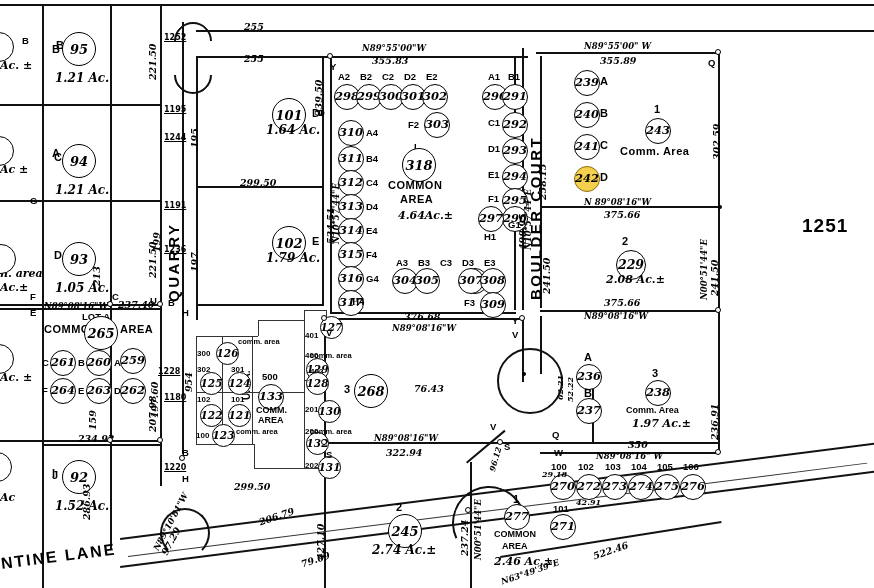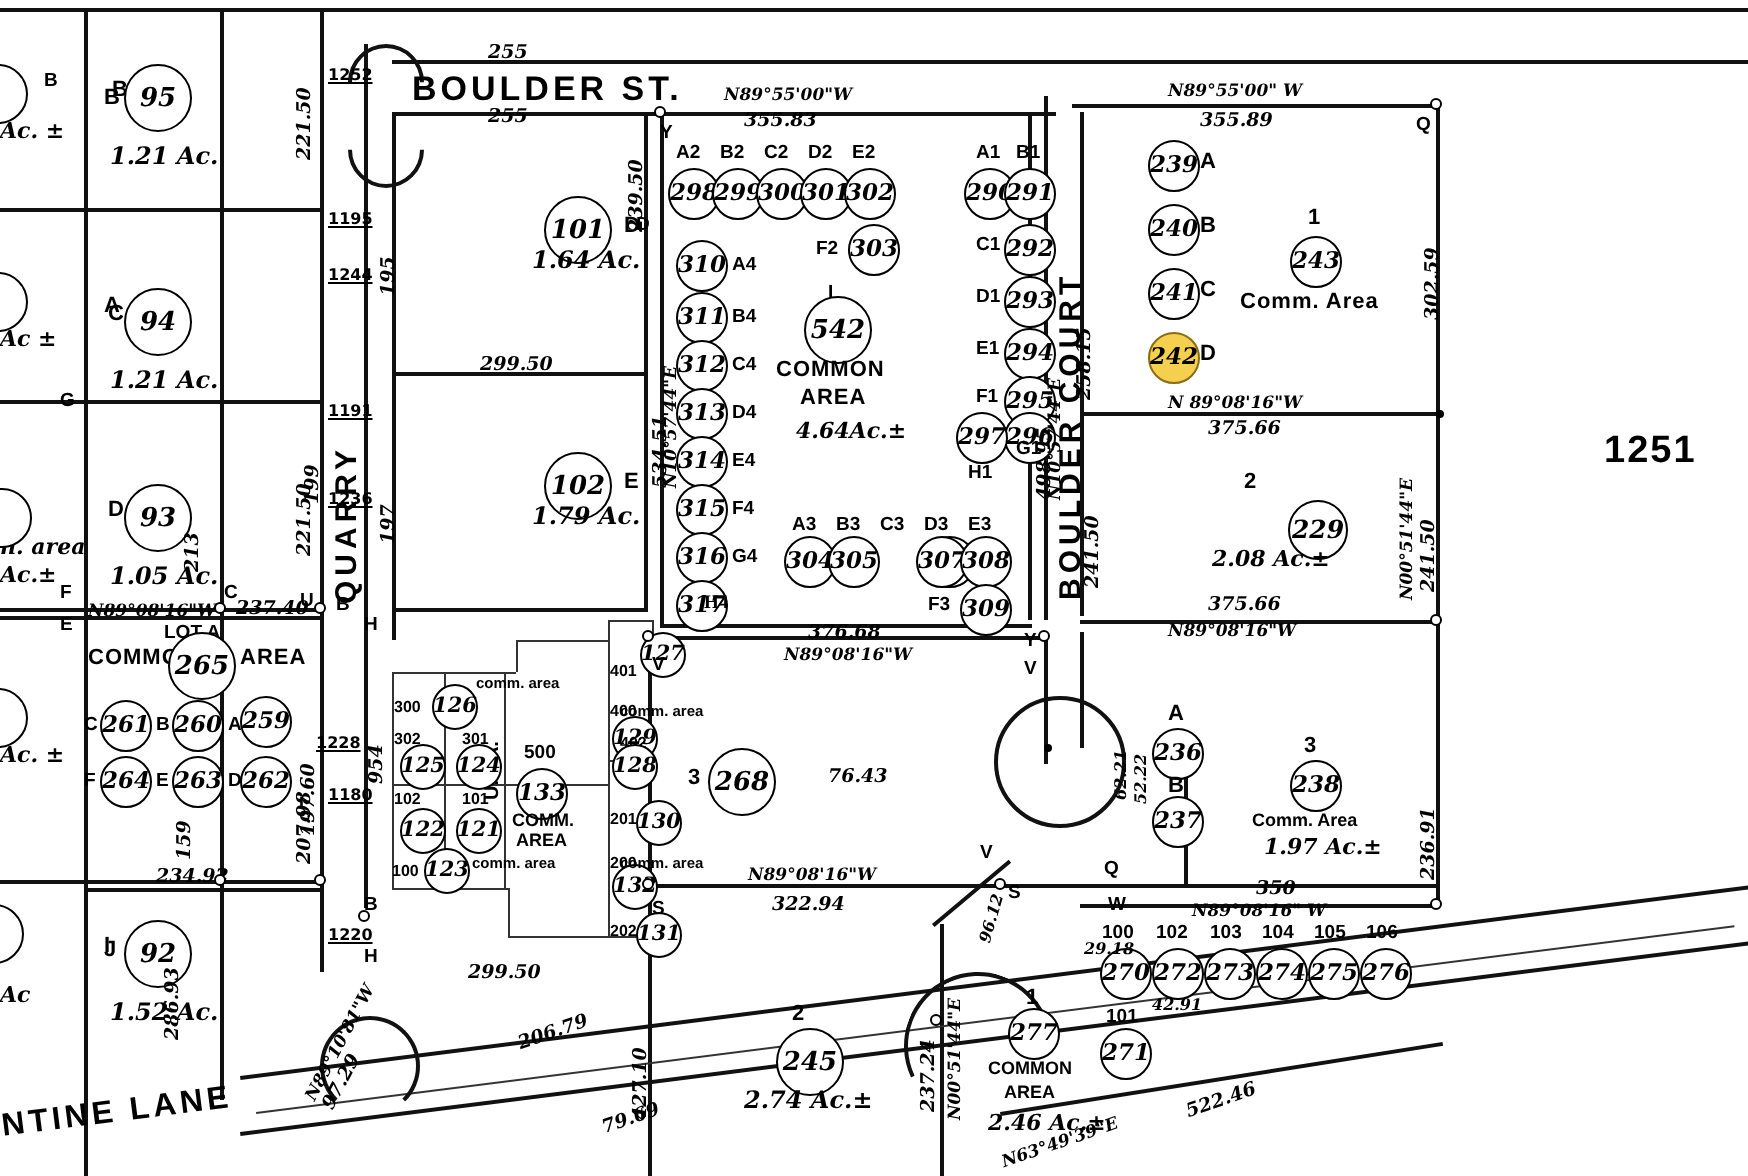--- a/index.html
+++ b/index.html
@@ -93,21 +93,20 @@
   <div class="ln h" style="left:42px;top:444px;width:118px;"></div>
 
   <div class="ln h" style="left:196px;top:30px;width:380px;"></div>
   <div class="ln h" style="left:196px;top:56px;width:332px;"></div>
   <div class="ln h" style="left:528px;top:30px;width:346px;"></div>
   <div class="ln h" style="left:536px;top:52px;width:182px;"></div>
 
   <div class="arc" style="left:174px;top:22px;width:34px;height:34px;border-color:#111;border-right-color:transparent;border-bottom-color:transparent;transform:rotate(45deg);"></div>
   <div class="arc" style="left:174px;top:56px;width:34px;height:34px;border-color:#111;border-right-color:transparent;border-top-color:transparent;transform:rotate(-45deg);"></div>
 
-  <div class="t street" style="left:206px;top:36px;">BOULDER  ST.</div>
 
   <div class="ln v" style="left:196px;top:56px;height:248px;"></div>
   <div class="ln v" style="left:196px;top:304px;height:16px;"></div>
   <div class="ln v" style="left:322px;top:56px;height:250px;"></div>
   <div class="ln h" style="left:196px;top:186px;width:128px;"></div>
   <div class="ln h" style="left:196px;top:304px;width:128px;"></div>
 
   <div class="ln h" style="left:330px;top:56px;width:184px;"></div>
   <div class="ln v" style="left:330px;top:56px;height:256px;"></div>
   <div class="ln v" style="left:514px;top:56px;height:254px;"></div>
@@ -319,21 +318,21 @@
   <div class="bub sm" style="left:338px;top:218px;">314</div>
   <div class="t lbl s" style="left:366px;top:226px;">E4</div>
   <div class="bub sm" style="left:338px;top:242px;">315</div>
   <div class="t lbl s" style="left:366px;top:250px;">F4</div>
   <div class="bub sm" style="left:338px;top:266px;">316</div>
   <div class="t lbl s" style="left:366px;top:274px;">G4</div>
   <div class="bub sm" style="left:338px;top:290px;">317</div>
   <div class="t lbl s" style="left:352px;top:298px;font-family:Liberation Serif, serif;">H4</div>
 
   <div class="t lbl s" style="left:414px;top:142px;">I</div>
-  <div class="bub big" style="left:402px;top:148px;">542</div>
+  <div class="bub big" style="left:402px;top:148px;">318</div>
   <div class="t commarea" style="left:388px;top:180px;">COMMON</div>
   <div class="t commarea" style="left:400px;top:194px;">AREA</div>
   <div class="t acre s" style="left:398px;top:210px;">4.64Ac.±</div>
 
   <div class="t lbl s" style="left:396px;top:258px;">A3</div>
   <div class="bub sm" style="left:392px;top:268px;">304</div>
   <div class="t lbl s" style="left:418px;top:258px;">B3</div>
   <div class="bub sm" style="left:414px;top:268px;">305</div>
   <div class="t lbl s" style="left:440px;top:258px;">C3</div>
   <div class="bub sm" style="left:462px;top:268px;">306</div>
@@ -351,21 +350,21 @@
   <div class="bub sm" style="left:574px;top:134px;">241</div>
   <div class="t lbl" style="left:600px;top:140px;">C</div>
   <div class="bub sm hl" style="left:574px;top:166px;">242</div>
   <div class="t lbl" style="left:600px;top:172px;">D</div>
 
   <div class="t lbl" style="left:654px;top:104px;">1</div>
   <div class="bub sm" style="left:645px;top:118px;">243</div>
   <div class="t commarea" style="left:620px;top:146px;">Comm. Area</div>
 
   <div class="t lbl" style="left:622px;top:236px;">2</div>
-  <div class="bub med" style="left:644px;top:250px;">229</div>
+  <div class="bub med" style="left:616px;top:250px;">229</div>
   <div class="t acre s" style="left:606px;top:274px;">2.08 Ac.±</div>
 
   <div class="t lbl" style="left:584px;top:352px;">A</div>
   <div class="bub sm" style="left:576px;top:364px;">236</div>
   <div class="t lbl" style="left:584px;top:388px;">B</div>
   <div class="bub sm" style="left:576px;top:398px;">237</div>
 
   <div class="t lbl" style="left:652px;top:368px;">3</div>
   <div class="bub sm" style="left:645px;top:380px;">238</div>
   <div class="t commarea s" style="left:626px;top:406px;">Comm. Area</div>

